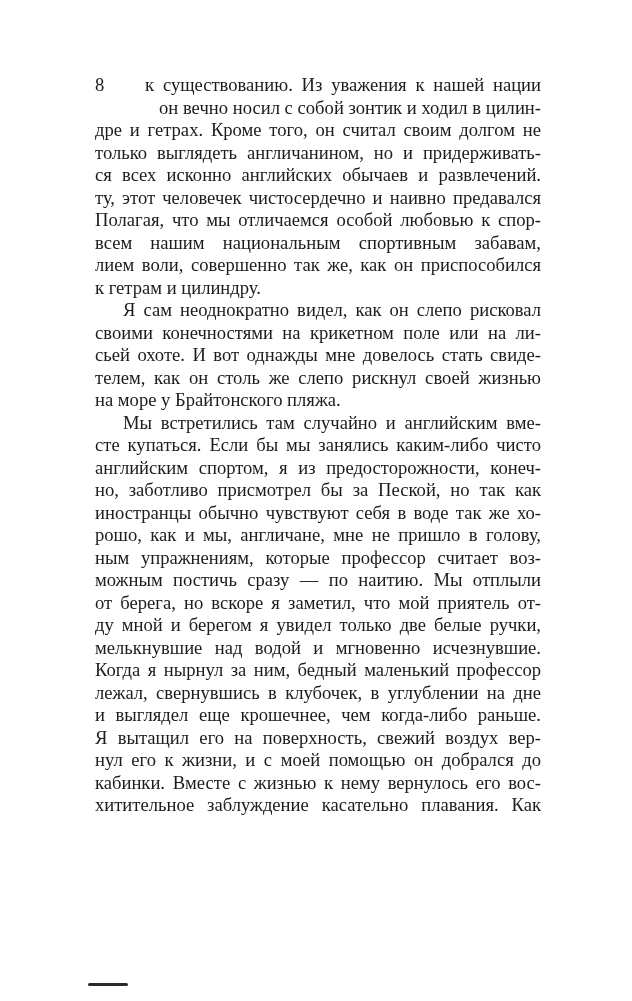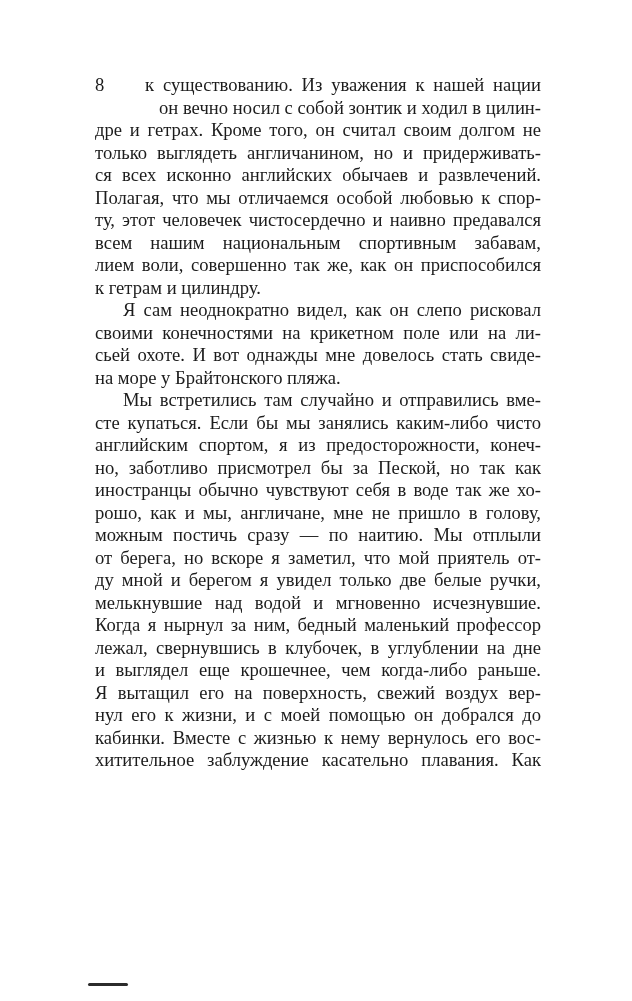--- a/index.html
+++ b/index.html
@@ -66,39 +66,41 @@
 <body>
 
 <div class="book-page" style="background: rgb(255, 255, 255); color: rgb(28, 28, 28);">
   <div class="text-block">
       <div class="paragraph">
         <div class="line first-page-line"><span class="page-number">8</span><span>к существованию. Из уважения к нашей нации</span></div>
         <div class="line second-page-line">он вечно носил с собой зонтик и ходил в цилин-</div>
         <div class="line">дре и гетрах. Кроме того, он считал своим долгом не</div>
         <div class="line">только выглядеть англичанином, но и придерживать-</div>
         <div class="line">ся всех исконно английских обычаев и развлечений.</div>
+        <div class="line">ту, этот человечек чистосердечно и наивно предавался</div>
         <div class="line">Полагая, что мы отличаемся особой любовью к спор-</div>
-        <div class="line">ту, этот человечек чистосердечно и наивно предавался</div>
         <div class="line">всем нашим национальным спортивным забавам,</div>
         <div class="line">лием воли, совершенно так же, как он приспособился</div>
         <div class="line last-line">к гетрам и цилиндру.</div>
       </div>
       <div class="paragraph">
         <div class="line indent">Я сам неоднократно видел, как он слепо рисковал</div>
         <div class="line">своими конечностями на крикетном поле или на ли-</div>
         <div class="line">сьей охоте. И вот однажды мне довелось стать свиде-</div>
+        <div class="line">телем, как он столь же слепо рискнул своей жизнью</div>
         <div class="line last-line">на море у Брайтонского пляжа.</div>
       </div>
       <div class="paragraph">
-        <div class="line indent">Мы встретились там случайно и отправились вме-</div>
+        <div class="line indent">Мы встретились там случайно и английским вме-</div>
         <div class="line">сте купаться. Если бы мы занялись каким-либо чисто</div>
         <div class="line">английским спортом, я из предосторожности, конеч-</div>
         <div class="line">но, заботливо присмотрел бы за Пеской, но так как</div>
         <div class="line">иностранцы обычно чувствуют себя в воде так же хо-</div>
         <div class="line">рошо, как и мы, англичане, мне не пришло в голову,</div>
+        <div class="line">ным упражнениям, которые профессор считает воз-</div>
         <div class="line">можным постичь сразу — по наитию. Мы отплыли</div>
         <div class="line">от берега, но вскоре я заметил, что мой приятель от-</div>
         <div class="line">ду мной и берегом я увидел только две белые ручки,</div>
         <div class="line">мелькнувшие над водой и мгновенно исчезнувшие.</div>
         <div class="line">Когда я нырнул за ним, бедный маленький профессор</div>
         <div class="line">лежал, свернувшись в клубочек, в углублении на дне</div>
         <div class="line">и выглядел еще крошечнее, чем когда-либо раньше.</div>
         <div class="line">Я вытащил его на поверхность, свежий воздух вер-</div>
         <div class="line">нул его к жизни, и с моей помощью он добрался до</div>
         <div class="line">кабинки. Вместе с жизнью к нему вернулось его вос-</div>

